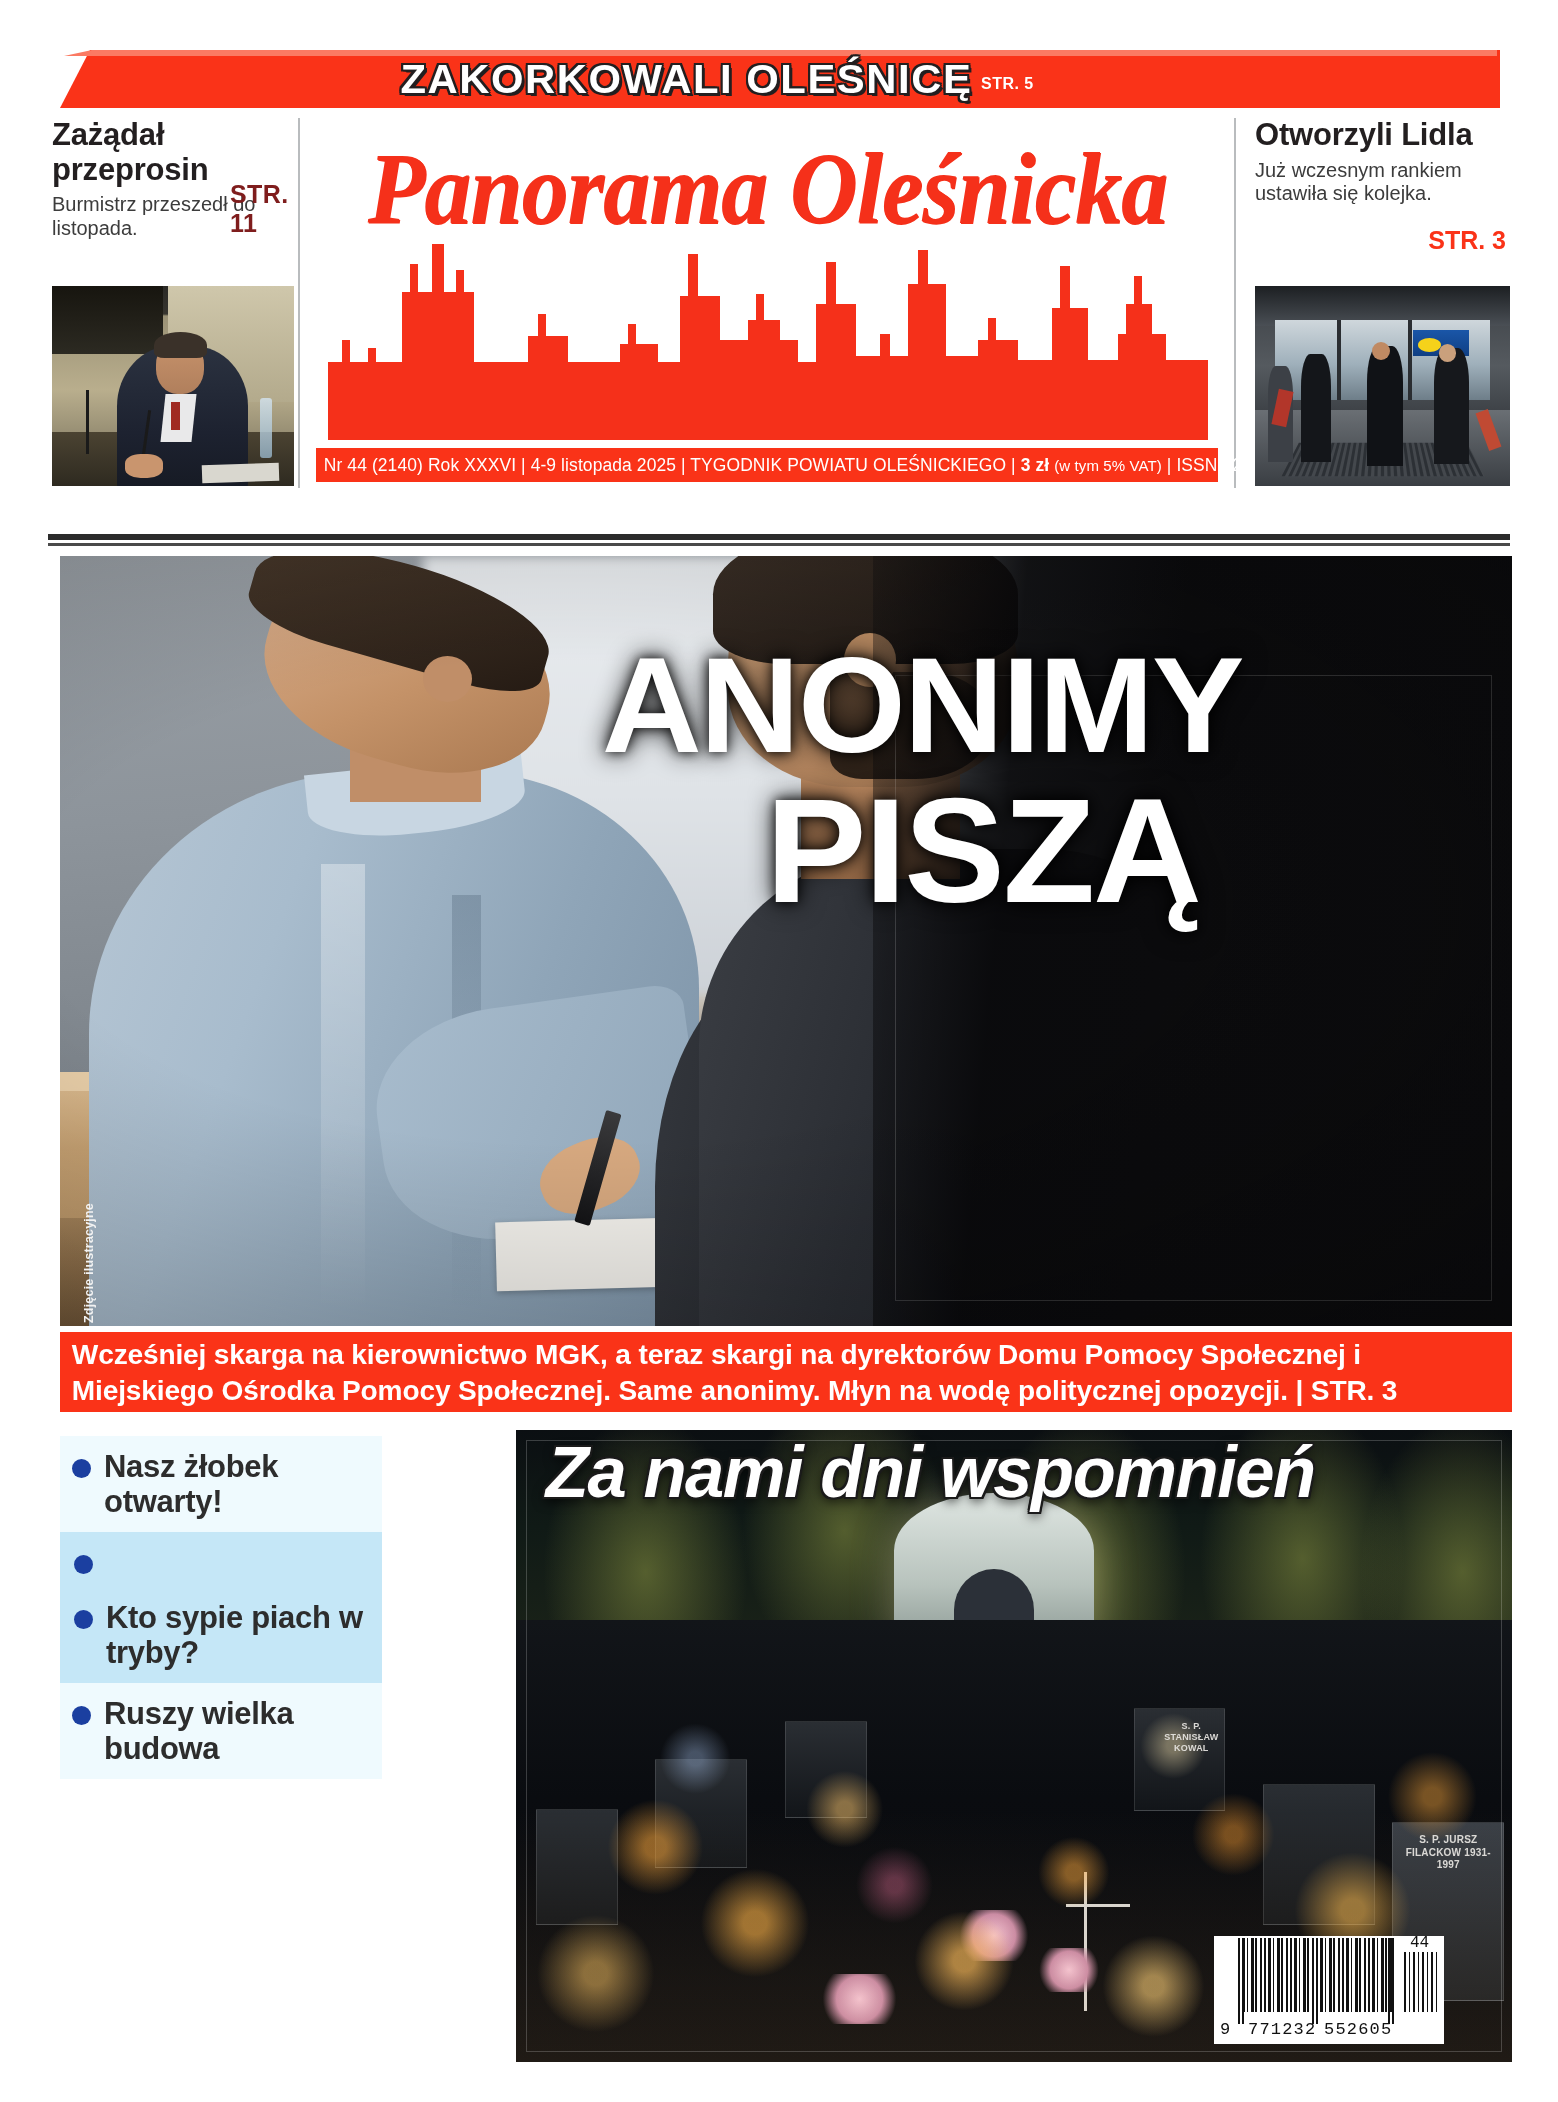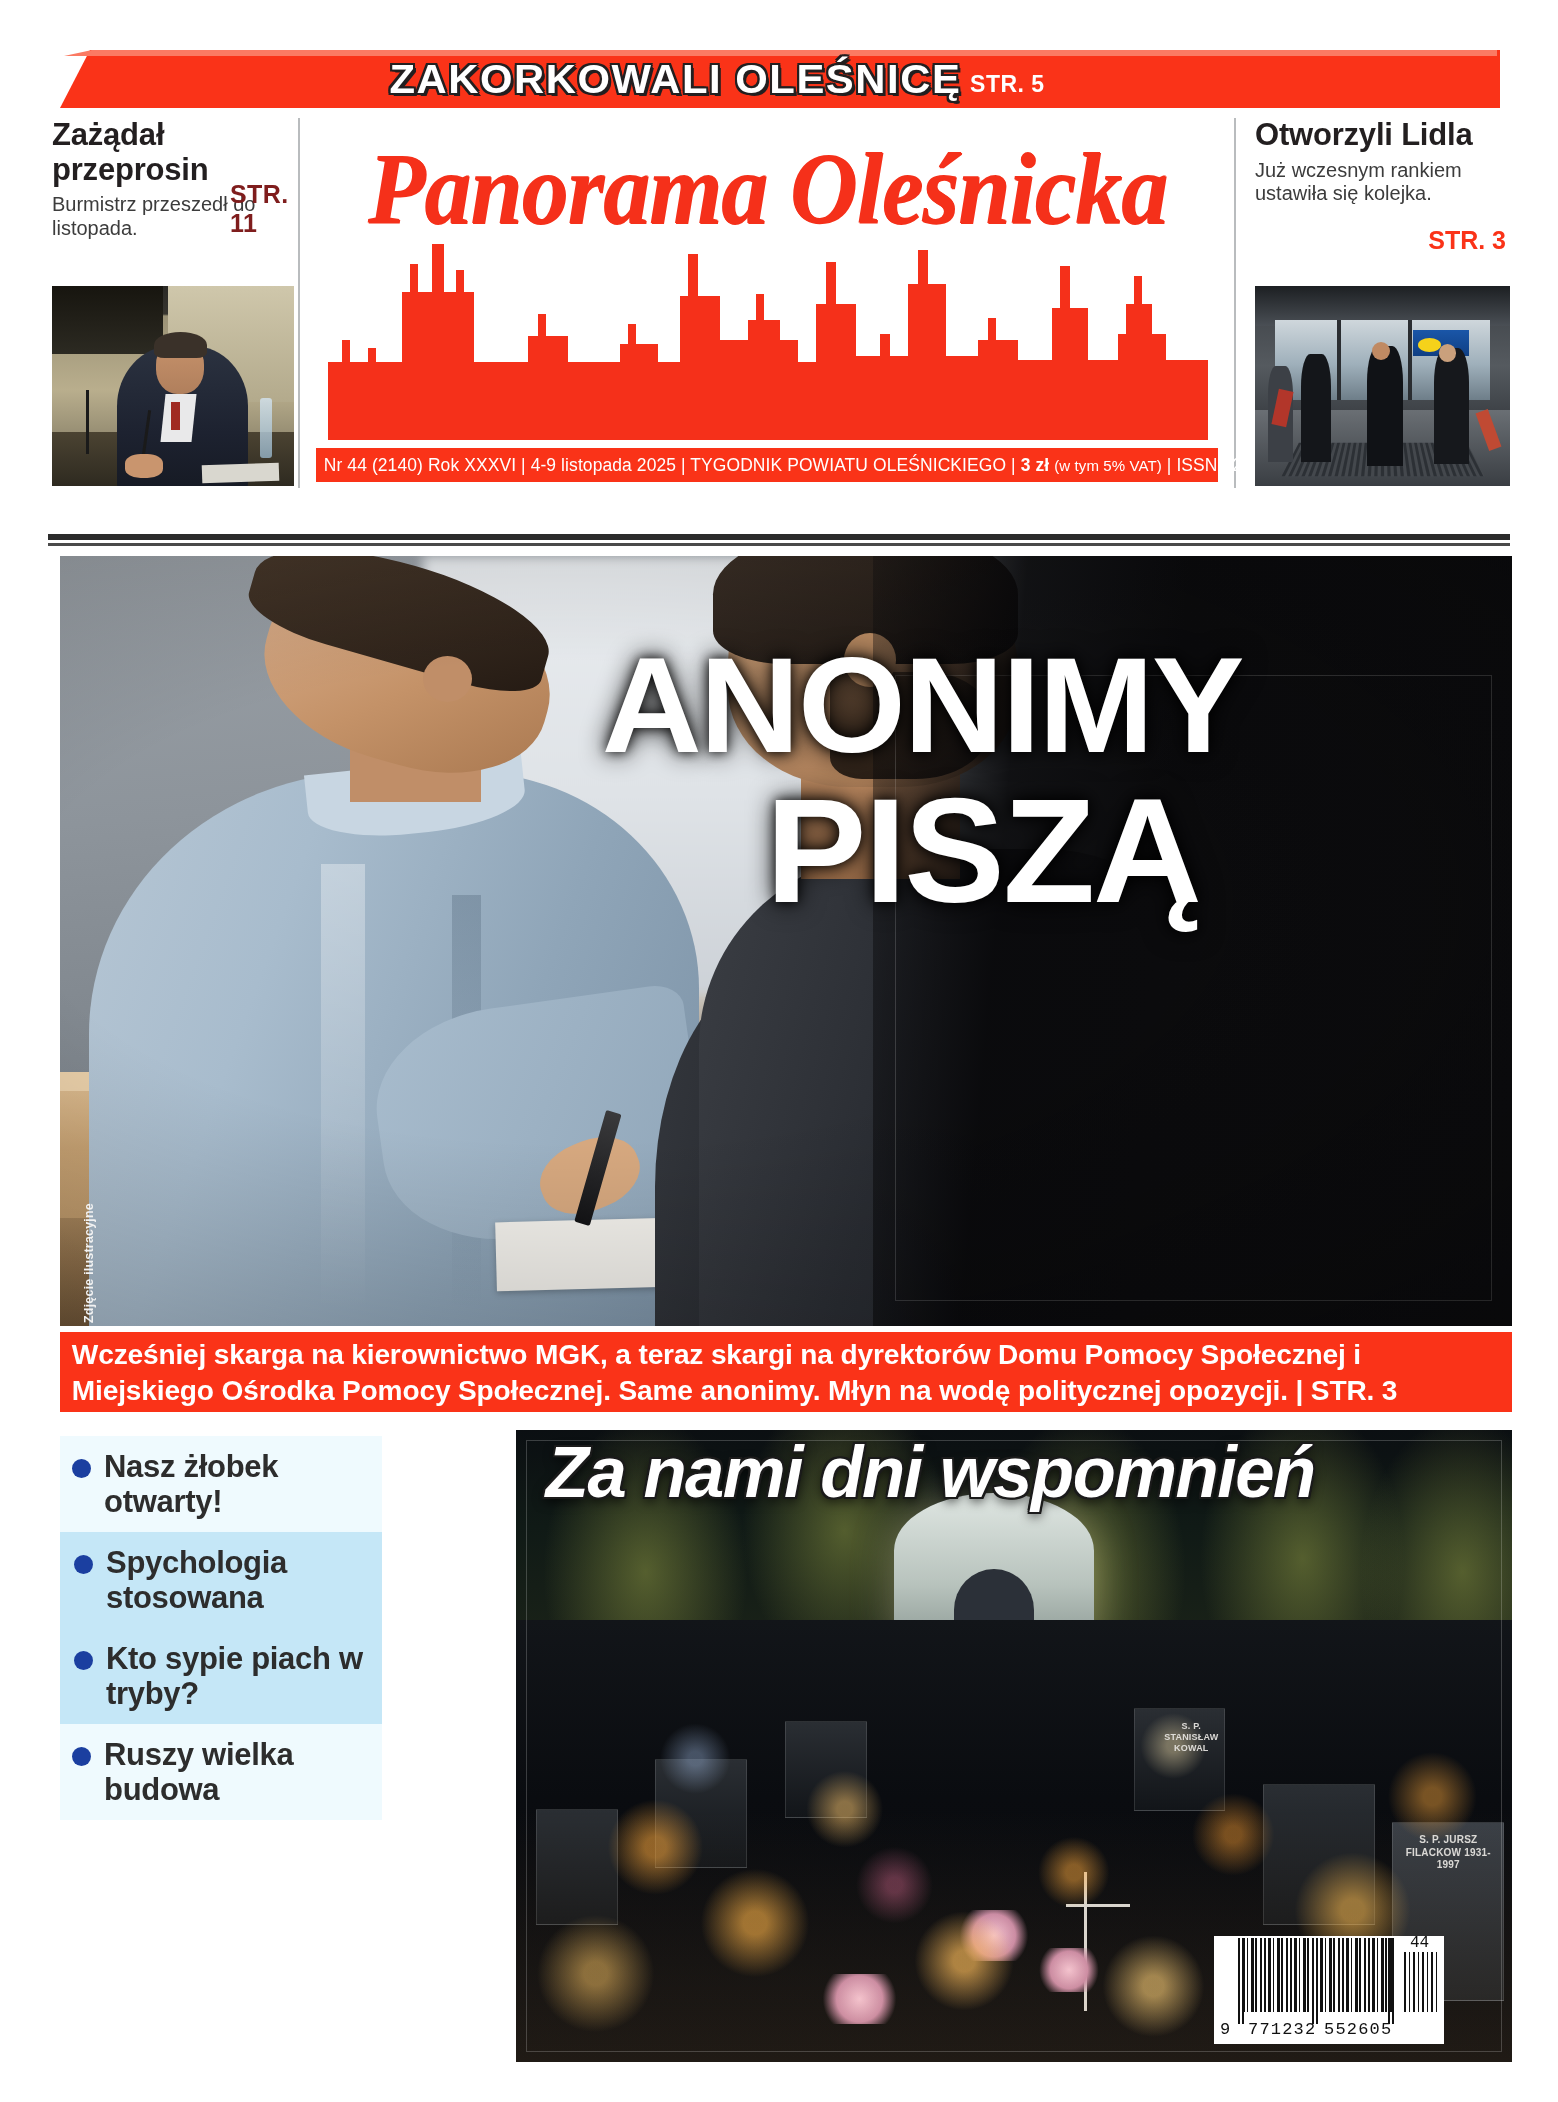--- a/index.html
+++ b/index.html
@@ -34,21 +34,21 @@
     font-weight:bold;font-size:41px;letter-spacing:1.5px;
     color:#ffffff;
     transform:scaleX(1.02);
     text-shadow:
       2px 0 0 #231f20, -2px 0 0 #231f20, 0 2px 0 #231f20, 0 -2px 0 #231f20,
       2px 2px 0 #231f20, -2px 2px 0 #231f20, 2px -2px 0 #231f20, -2px -2px 0 #231f20,
       3px 3px 0 #231f20;
     white-space:nowrap;
   }
   .topbar-page{
-    font-weight:bold;font-size:23px;color:#ffffff;letter-spacing:0.5px;
+    font-weight:bold;font-size:16px;color:#ffffff;letter-spacing:0.5px;
     position:relative;top:5px;
   }
 
   
   .header{position:absolute;left:48px;top:118px;width:1462px;height:380px;}
 
   .col-left{position:absolute;left:0;top:0;width:246px;height:370px;}
   .col-right{position:absolute;left:1195px;top:0;width:267px;height:370px;}
   .col-mid{position:absolute;left:262px;top:0;width:915px;height:370px;}
 
@@ -504,21 +504,20 @@
     </p>
   </div>
 
   <div class="list">
     <div class="list-item even">
       <span class="dot"></span>
       <span>Nasz żłobek otwarty!</span>
     </div>
     <div class="list-item odd">
       <span class="dot"></span>
-      <span>Spychologia stosowana</span>
     </div>
     <div class="list-item odd">
       <span class="dot"></span>
       <span>Kto sypie piach w tryby?</span>
     </div>
     <div class="list-item even">
       <span class="dot"></span>
       <span>Ruszy wielka budowa</span>
     </div>
   </div>

